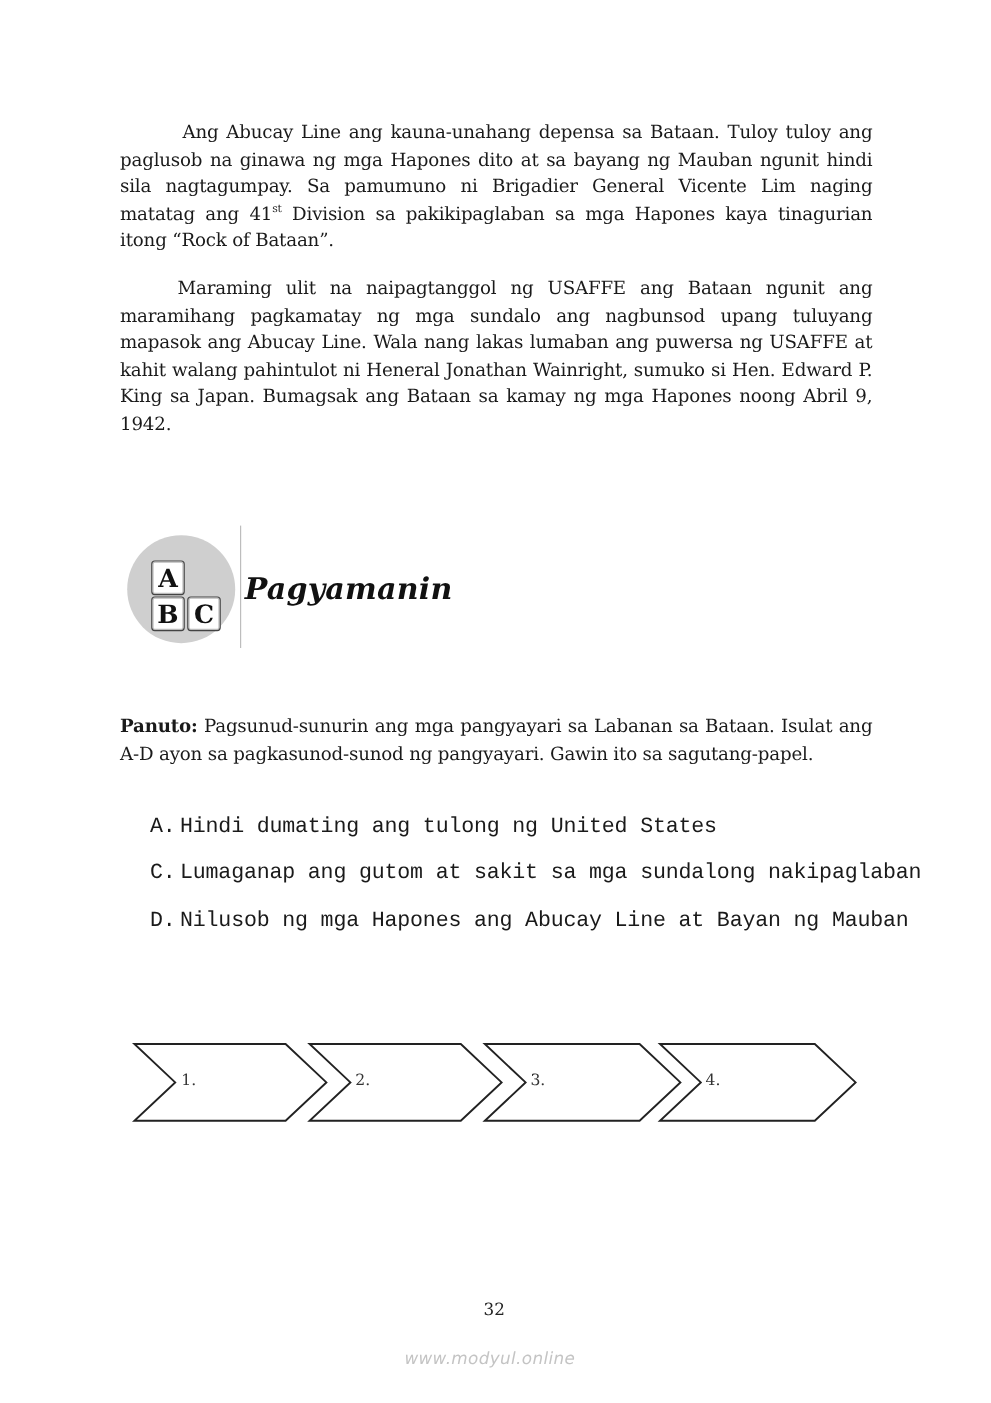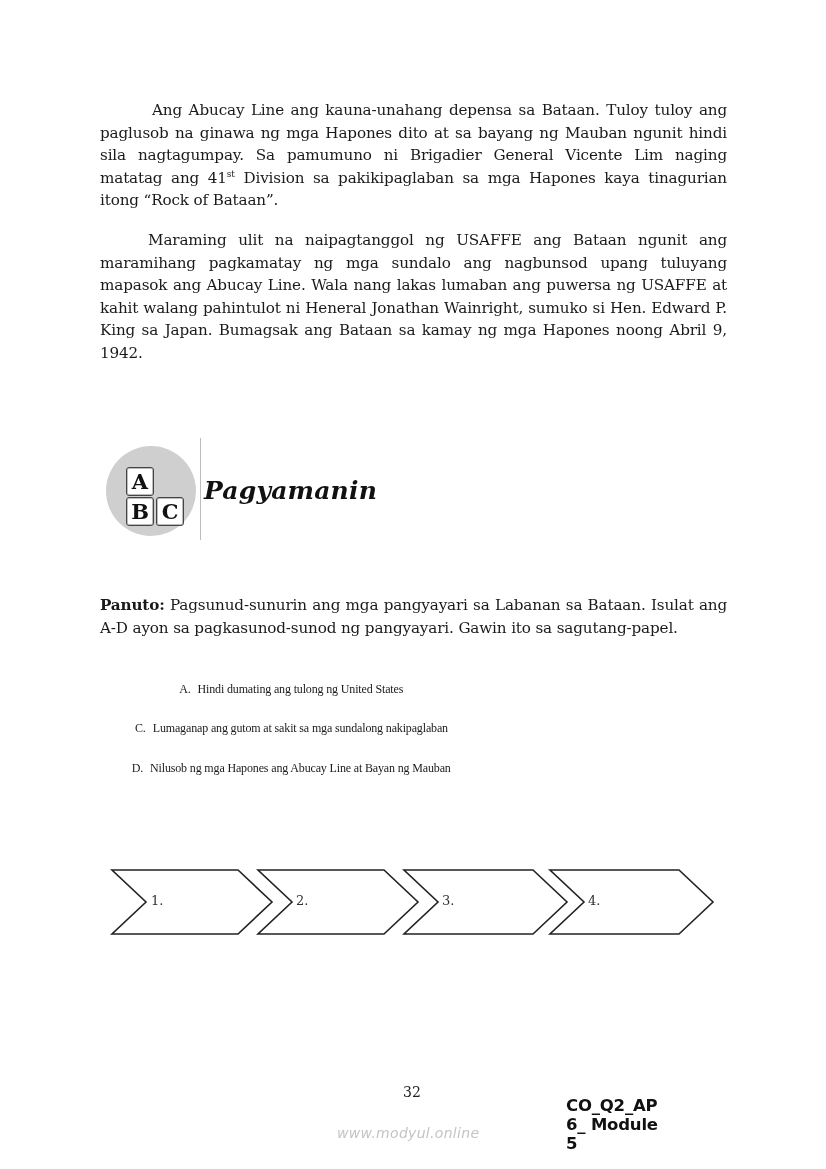--- a/index.html
+++ b/index.html
@@ -23,21 +23,21 @@
            font-family: "DejaVu Serif", serif; font-weight: bold; font-size: 21px; line-height: 27px; text-align: center; color: #111; box-shadow: inset 0 0 0 1px #bbb; }
   .block.a { left: 20px; top: 21px; }
   .block.b { left: 20px; top: 51px; }
   .block.c { left: 50px; top: 51px; }
   .vline { position: absolute; left: 100px; top: 1px; width: 1px; height: 102px; background: #bdbdbd; }
   .section-title { position: absolute; left: 104px; top: 39px; font-family: "DejaVu Serif", serif; font-weight: bold; font-style: italic; font-size: 25px; color: #111; letter-spacing: 0.2px; }
 
   .instr { position: absolute; left: 100px; top: 594px; width: 627px; font-family: "DejaVu Serif", serif; font-size: 15.2px; line-height: 22.6px; color: #1a1a1a; text-align: justify; text-align-last: left; margin: 0; letter-spacing: -0.15px; }
   .instr b { font-weight: bold; }
 
-  .choices { position: absolute; left: 125px; top: 678px; margin: 0; padding: 0; list-style: none; font-family: Liberation Serif, serif; font-size: 12px; color: #1a1a1a; letter-spacing: -0.15px; text-align: center; }
+  .choices { position: absolute; left: 125px; top: 678px; margin: 0; padding: 0; list-style: none; font-family: Liberation Mono, monospace; font-size: 18px; color: #1a1a1a; letter-spacing: -0.15px; }
   .choices li { height: 39.3px; line-height: 22px; white-space: nowrap; }
   .choices .letter { display: inline-block; width: 25px; }
 
   .chevrons { position: absolute; left: 0; top: 0; width: 826px; height: 1169px; pointer-events: none; }
   .chev-label { position: absolute; font-family: "DejaVu Serif", serif; font-size: 13px; color: #333; }
 
   .page-num { position: absolute; left: 403px; top: 1084px; font-family: "DejaVu Serif", serif; font-size: 14px; color: #222; }
   .module-code { position: absolute; left: 566px; top: 1096px; font-family: "DejaVu Sans", sans-serif; font-weight: bold; font-size: 16.5px; color: #111; letter-spacing: -0.2px; }
   .watermark { position: absolute; left: 337px; top: 1125px; font-family: "DejaVu Sans", sans-serif; font-size: 14px; color: #c4c4c4; letter-spacing: 0.3px; font-style: italic; }
 </style>
@@ -73,15 +73,14 @@
     <polygon points="258,870 384,870 418,902 384,934 258,934 292,902" fill="#fff" stroke="#222" stroke-width="1.6"></polygon>
     <polygon points="404,870 533,870 567,902 533,934 404,934 438,902" fill="#fff" stroke="#222" stroke-width="1.6"></polygon>
     <polygon points="550,870 679,870 713,902 679,934 550,934 584,902" fill="#fff" stroke="#222" stroke-width="1.6"></polygon>
   </svg>
   <span class="chev-label" style="left:151px; top:893px;">1.</span>
   <span class="chev-label" style="left:296px; top:893px;">2.</span>
   <span class="chev-label" style="left:442px; top:893px;">3.</span>
   <span class="chev-label" style="left:588px; top:893px;">4.</span>
 
   <div class="page-num">32</div>
-  <div class="module-code">CO_Q2_AP 6_ Module 5</div>
   <div class="watermark">www.modyul.online</div>
 </div>
 
 </body></html>

